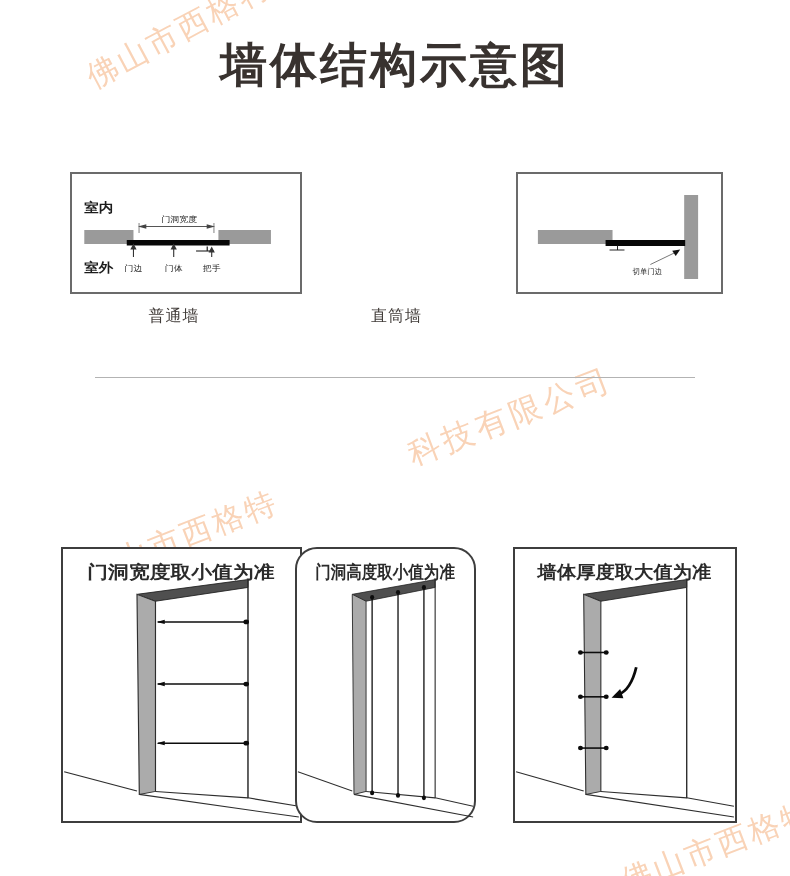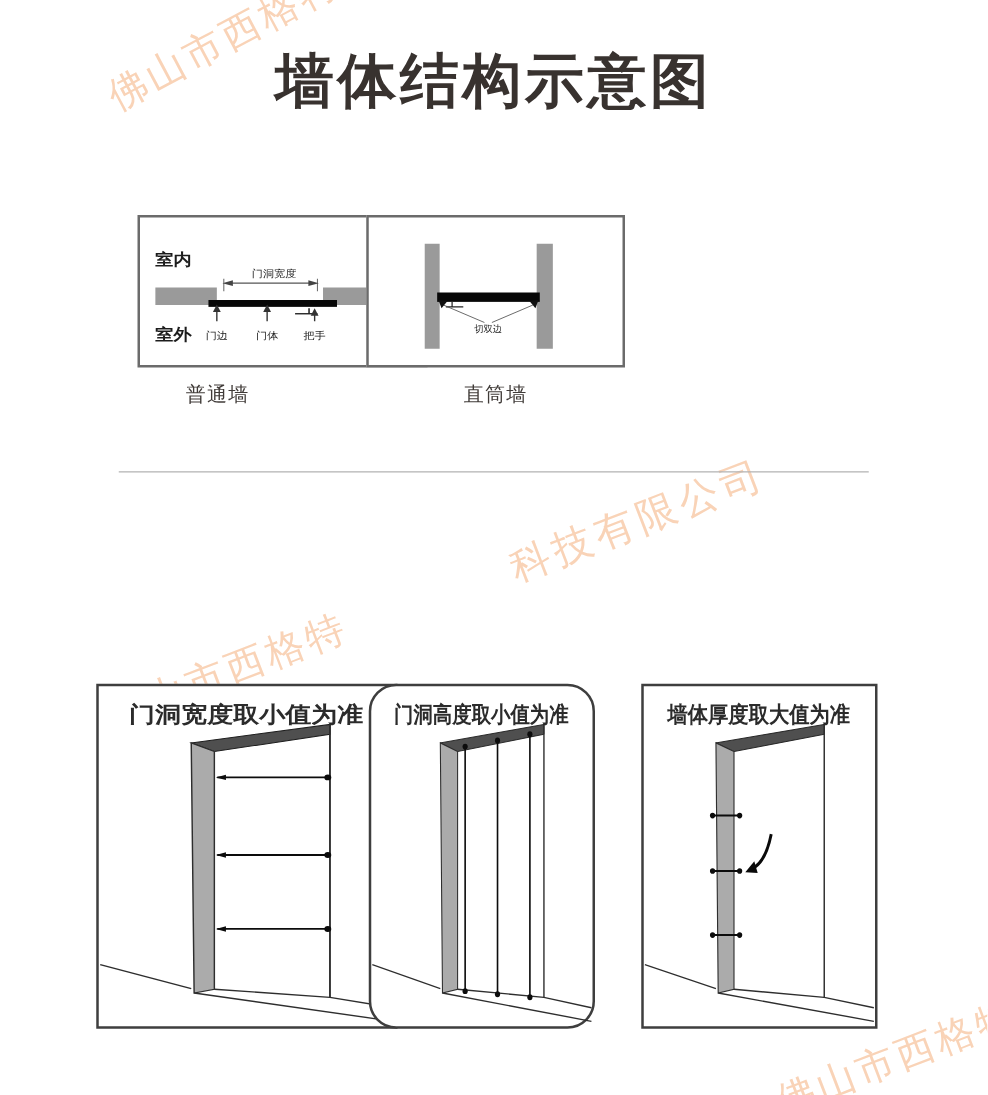--- a/index.html
+++ b/index.html
@@ -12,23 +12,23 @@
   .wm2a{left:92px;top:557px;}
   .wm2b{left:415px;top:438px;font-size:32px;letter-spacing:4px;}
   .wm3{left:628px;top:866px;}
   
   .sec-title{position:absolute;left:0;width:100%;margin:0;text-align:center;
              font-size:47px;font-weight:bold;color:#38322f;letter-spacing:3px;}
   .t1{top:34px;} .t2{top:444px;}
   
   .box{position:absolute;background:#fff;box-sizing:border-box;}
   .s1{border:2px solid #6b6b6b;top:172px;height:122px;}
-  .s1.b1{left:70px;width:232px;margin-left:40px;} .s1.b2{left:293px;width:207px;} .s1.b3{left:516px;width:207px;}
+  .s1.b1{left:70px;width:232px;} .s1.b2{left:293px;width:207px;} .s1.b3{left:516px;width:207px;}
   .s2{border:2px solid #3e3e3e;top:547px;height:276px;}
-  .s2.b1{left:77px;width:241px;} .s2.b2{left:295px;width:181px;border-radius:22px;} .s2.b3{left:513px;width:189px;}
+  .s2.b1{left:61px;width:241px;} .s2.b2{left:295px;width:181px;border-radius:22px;} .s2.b3{left:513px;width:224px;}
   .box svg{display:block;width:100%;height:100%;}
   
   .caption{position:absolute;top:306px;text-align:center;font-size:16px;color:#403b38;letter-spacing:1px;}
   .c1{left:70px;width:208px;} .c2{left:293px;width:207px;} .c3{left:516px;width:207px;}
   .divider{position:absolute;left:95px;top:377px;width:600px;height:0;border-top:1px solid #b3b3b3;}
   .serif-label{font-family:"Liberation Serif",serif;}
 </style>
 </head>
 <body>
 
@@ -70,39 +70,37 @@
         <polygon points="88.2,75.5 93.8,75.5 91,69.5" fill="#333"></polygon>
         <line x1="125" y1="83" x2="125" y2="78" stroke="#333" stroke-width="1"></line>
         <polygon points="122.2,78.5 127.8,78.5 125,72.5" fill="#333"></polygon>
       </g>
       <text class="serif-label" x="55" y="97" font-size="8" fill="#222" text-anchor="middle">门边</text>
       <text class="serif-label" x="91" y="97" font-size="8" fill="#222" text-anchor="middle">门体</text>
       <text class="serif-label" x="125" y="97" font-size="8" fill="#222" text-anchor="middle">把手</text>
     </svg>
   </div>
 
-  <div class="box s1 b2">
+
+  <div class="box s1 b3">
     <svg viewBox="0 0 204 118" preserveAspectRatio="none">
-      <rect x="45" y="21" width="12" height="84" fill="#9a9a9a"></rect>
-      <rect x="135" y="21" width="13" height="84" fill="#9a9a9a"></rect>
-      <rect x="55" y="60" width="82.5" height="7.5" fill="#070707"></rect>
+      <rect x="20" y="56" width="75" height="14" fill="#9a9a9a"></rect>
+      <rect x="167" y="21" width="14" height="84" fill="#9a9a9a"></rect>
+      <rect x="88" y="66" width="80" height="6" fill="#070707"></rect>
       <g stroke="#222" stroke-width="1">
-        <line x1="62" y1="71.5" x2="76" y2="71.5"></line>
-          <line x1="67" y1="67.5" x2="67" y2="71.5"></line>
+        <line x1="92" y1="76" x2="107" y2="76"></line>
+          <line x1="100" y1="71.5" x2="100" y2="76"></line>
       </g>
       <g>
-        <line x1="93" y1="84" x2="60" y2="70" stroke="#555" stroke-width="0.7"></line>
-        <line x1="99" y1="84" x2="132" y2="70" stroke="#555" stroke-width="0.7"></line>
-        <polygon points="56,66 63.5,66.5 58.5,72.5" fill="#111"></polygon>
-        <polygon points="136.5,66 129,66.5 134,72.5" fill="#111"></polygon>
+        <line x1="133" y1="90.5" x2="158" y2="78.5" stroke="#555" stroke-width="0.8"></line>
+        <polygon points="163,75.5 155,76.8 158.5,82" fill="#111"></polygon>
       </g>
-      <text class="serif-label" x="96" y="92" font-size="7.5" fill="#222" text-anchor="middle">切双边</text>
+      <text class="serif-label" x="130" y="100" font-size="7.5" fill="#222" text-anchor="middle">切单门边</text>
     </svg>
   </div>
-
 
   <div class="caption c1">普通墙</div>
   <div class="caption c2">直筒墙</div>
 
   <div class="divider"></div>
 
 
   <div class="box s2 b1">
     <svg viewBox="0 0 205 276" preserveAspectRatio="none">
       <text x="102" y="29" font-size="18" font-weight="bold" fill="#2b2b2b" text-anchor="middle">门洞宽度取小值为准</text>

